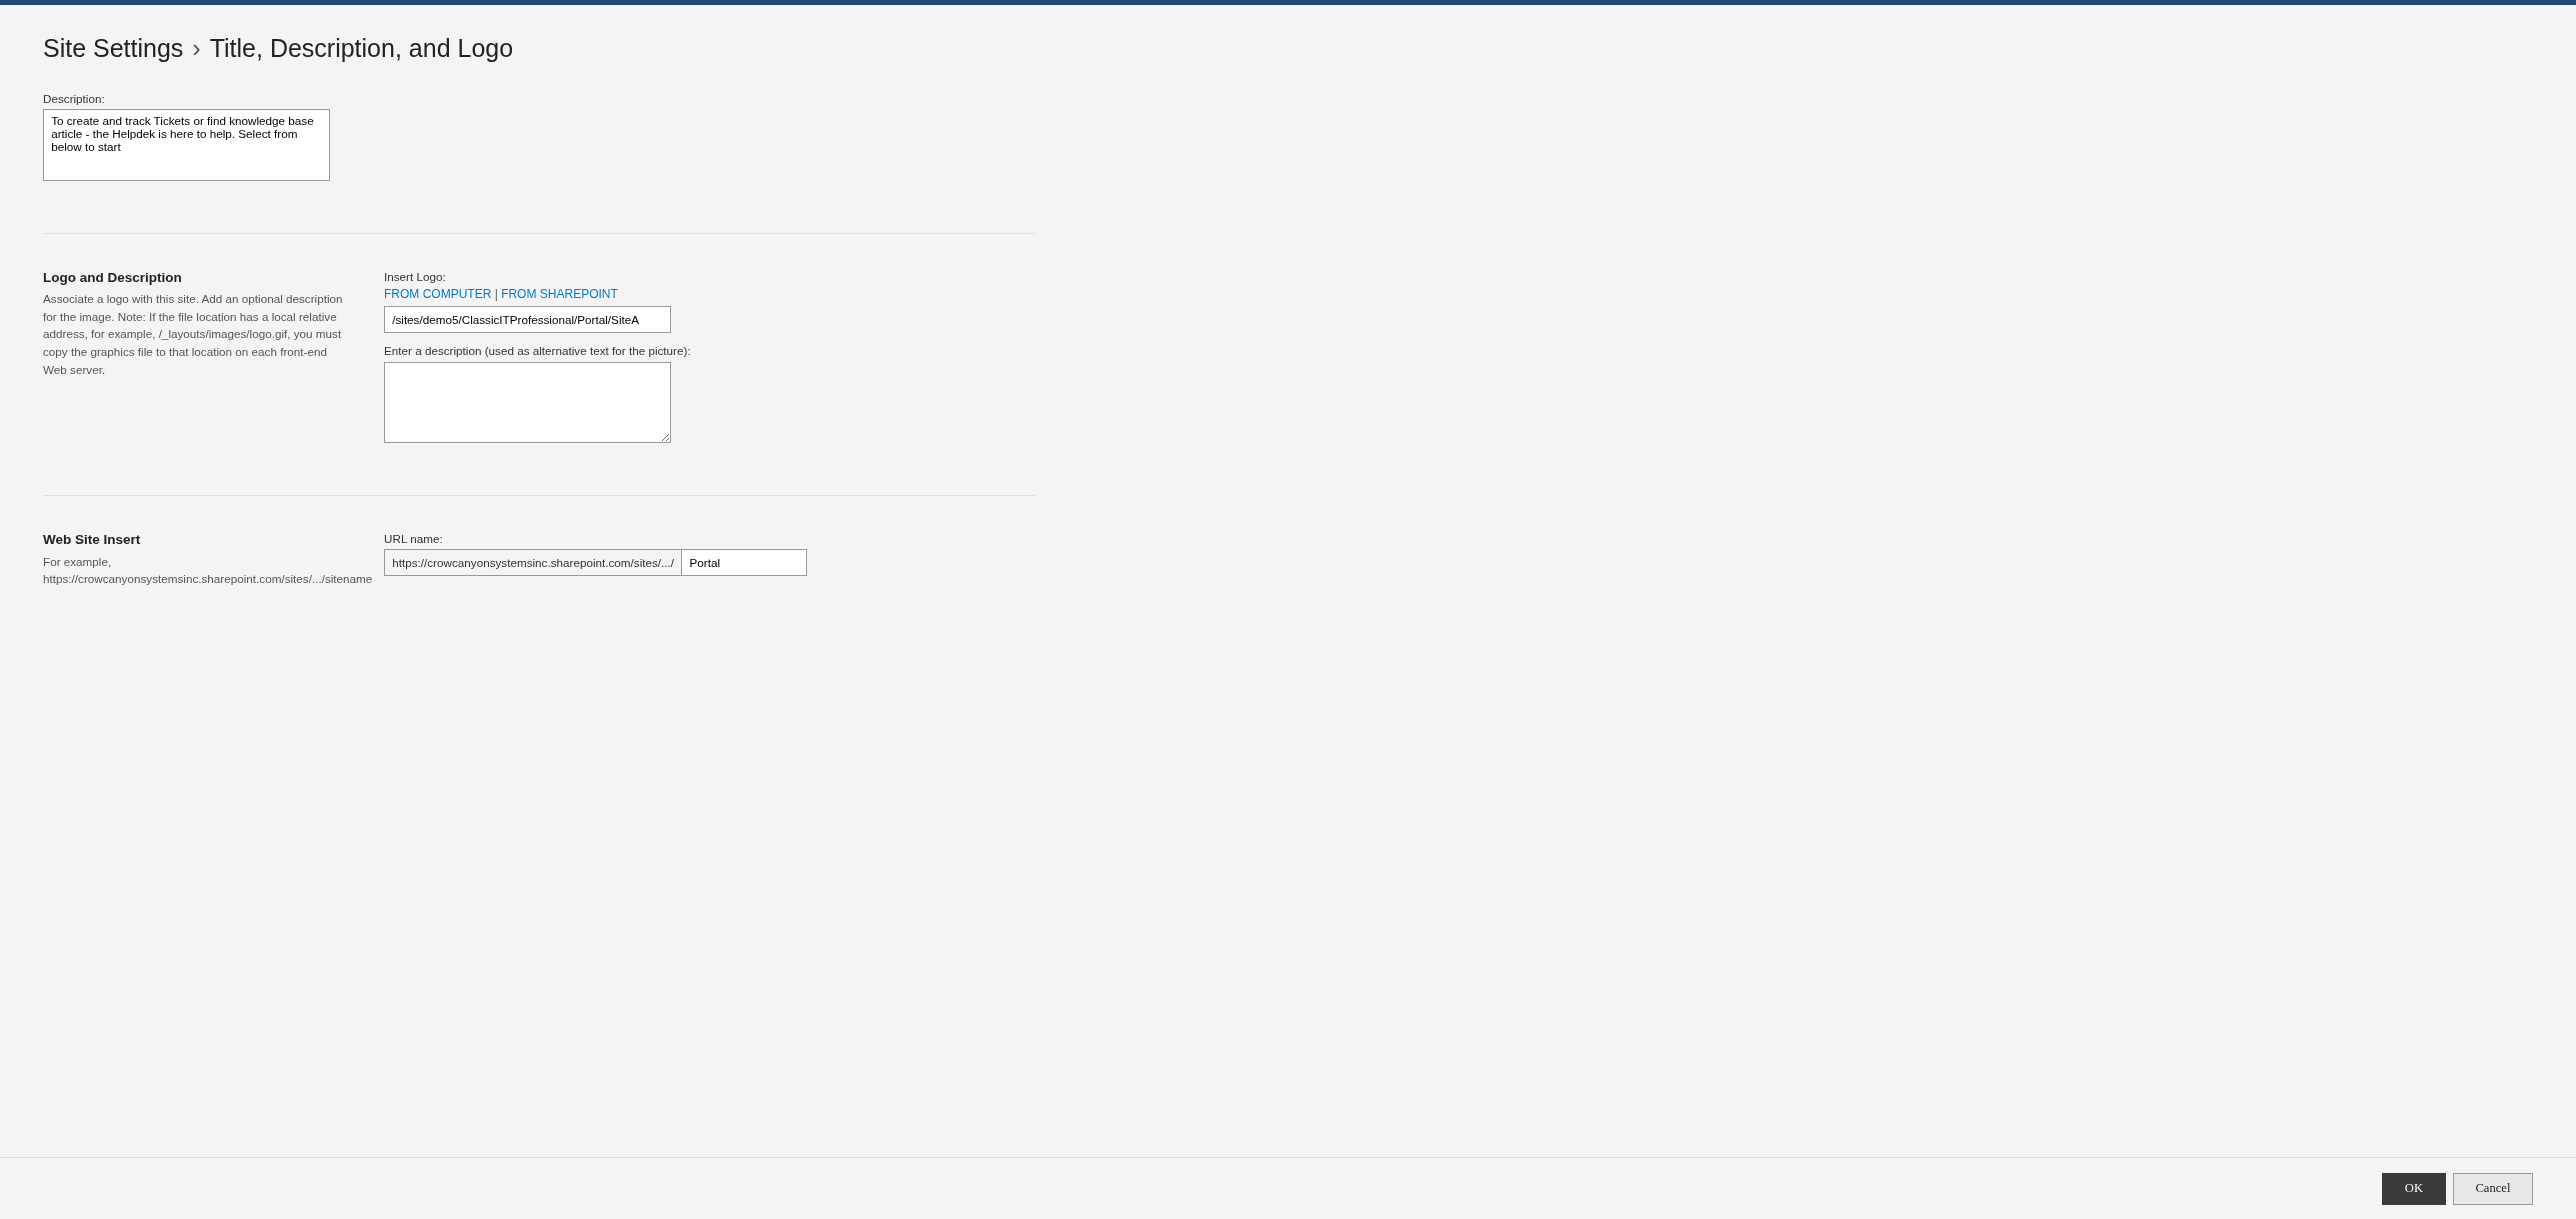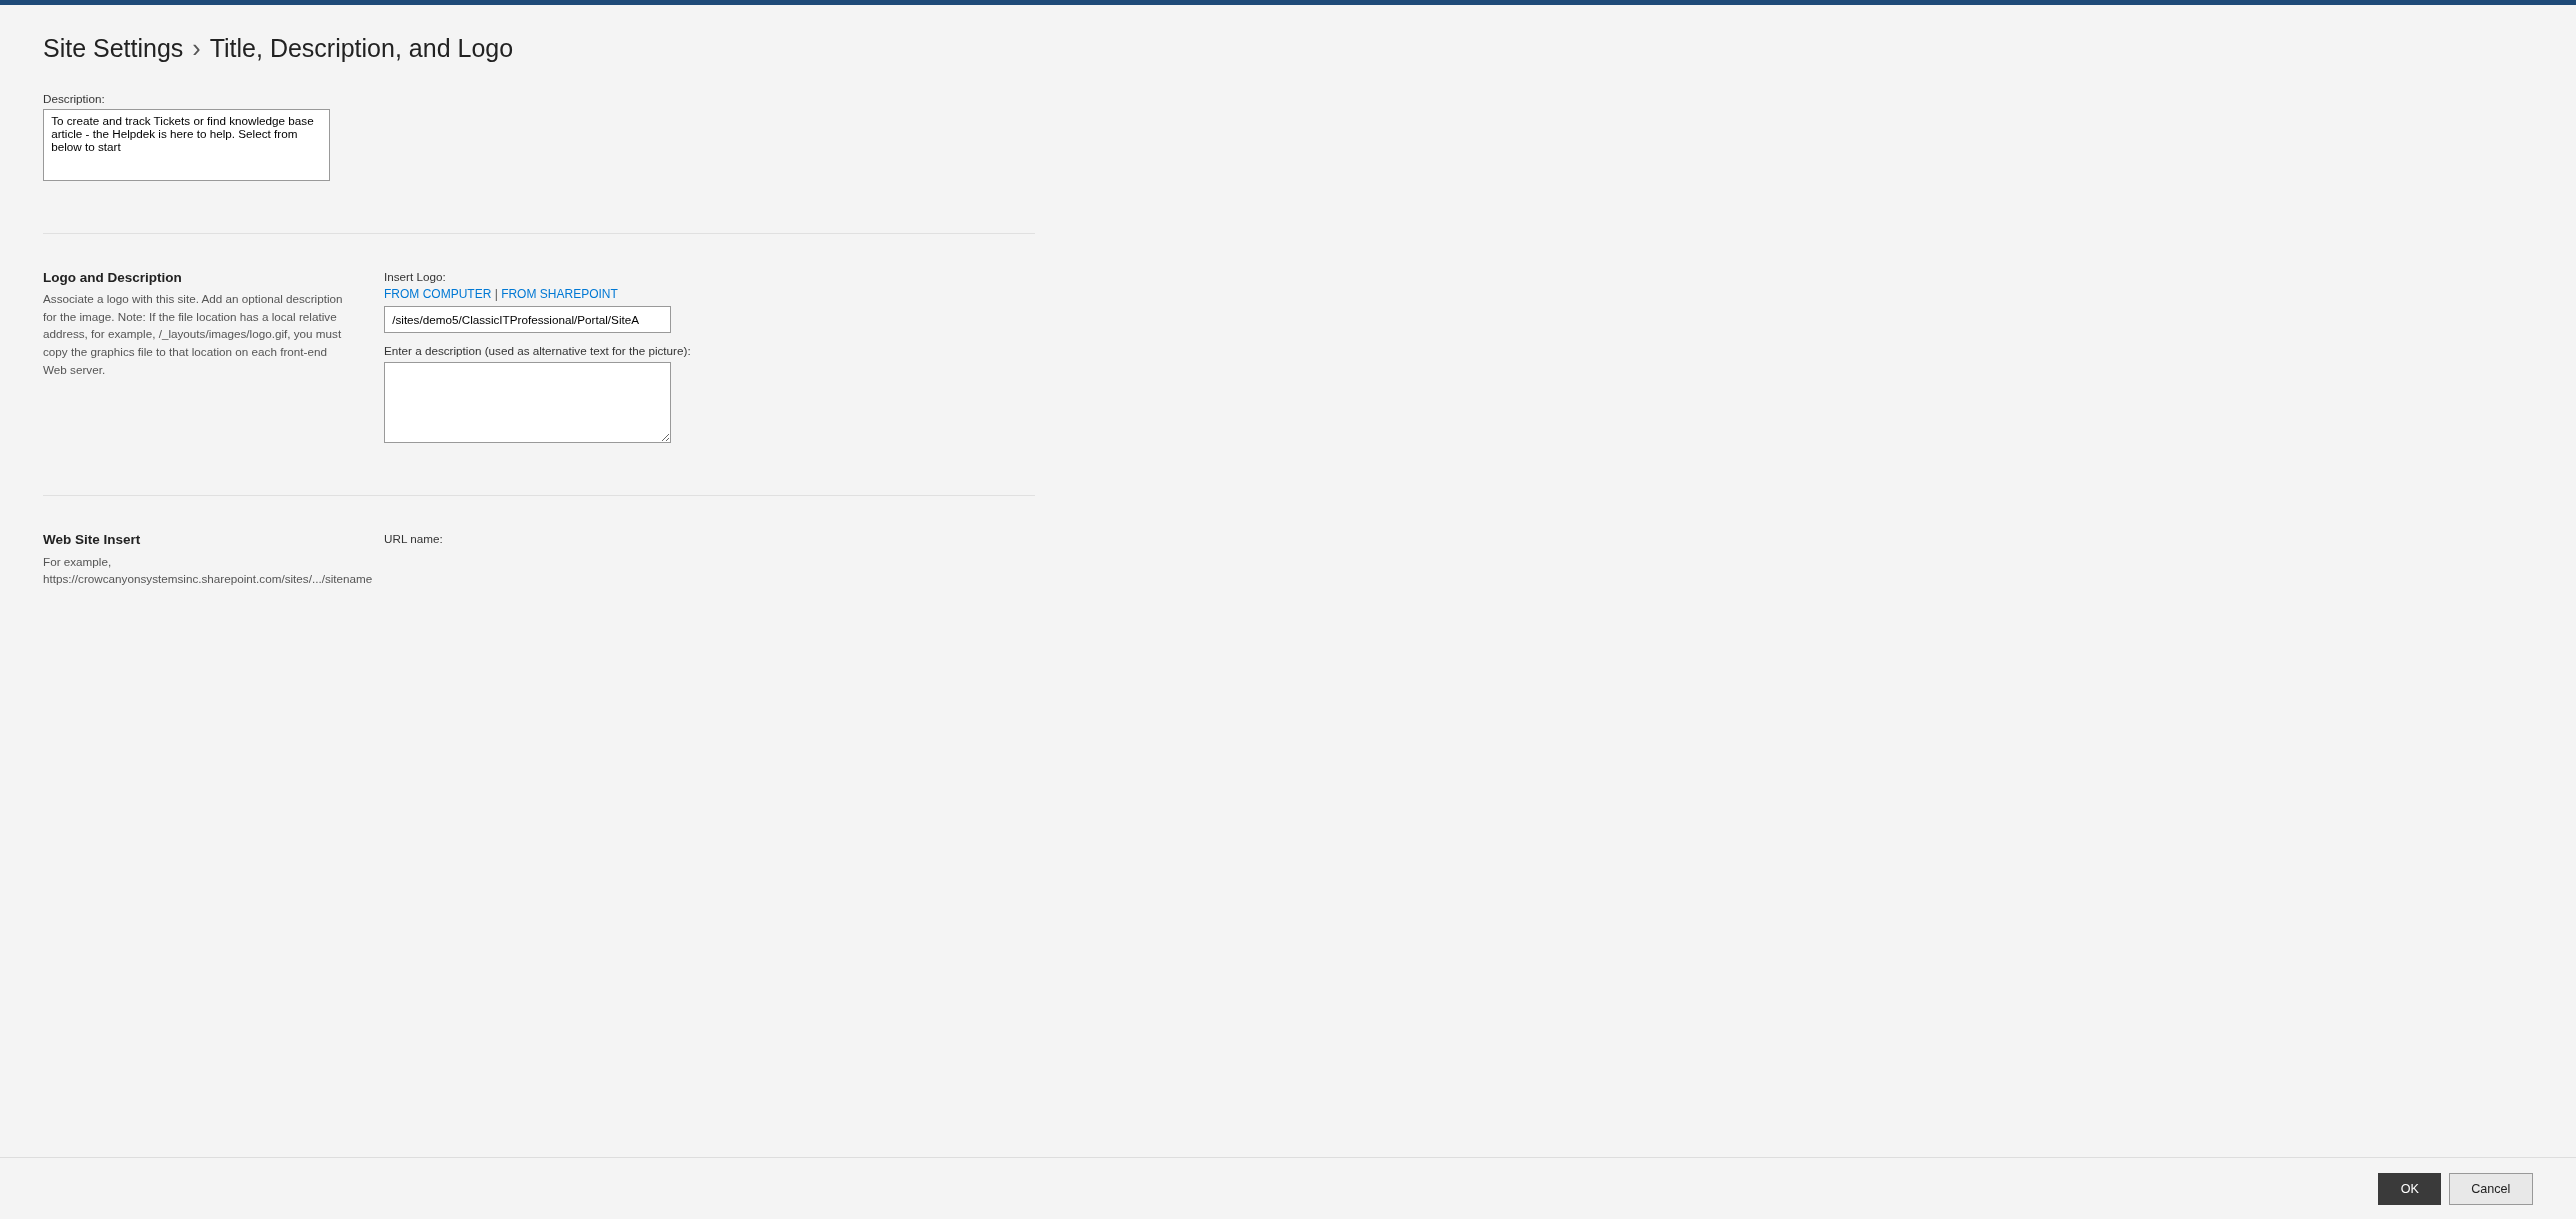--- a/index.html
+++ b/index.html
@@ -165,21 +165,21 @@
       padding: 14.4px 43px;
       display: flex;
       justify-content: flex-end;
       gap: 7.2px;
       border-top: 0.9px solid #ddd;
     }
     .btn {
       height: 32px;
       padding: 0 21.6px;
       font-size: 12.6px;
-      font-family: Liberation Sans, sans-serif;
+      font-family: Liberation Serif, serif;
       cursor: pointer;
       border: 0.9px solid #555;
       font-weight: 500;
     }
     .btn-ok {
       background: #3a3a3a;
       color: #fff;
       border-color: #3a3a3a;
     }
     .btn-cancel {
@@ -230,20 +230,24 @@
   </div>
 
   <div class="section" style="border-bottom:none;">
     <div class="section-left">
       <div class="section-heading">Web Site Insert</div>
       <div class="section-desc">For example, https://crowcanyonsystemsinc.sharepoint.com/sites/.../sitename</div>
     </div>
     <div class="section-right">
       <div class="field-group">
         <label class="field-label">URL name:</label>
+        <div class="url-row">
+          <span class="url-prefix">https://crowcanyonsystemsinc.sharepoint.com/sites/.../</span>
+          <input type="text" class="url-suffix-input" value="Portal" style="">
+        </div>
       </div>
     </div>
   </div>
 
 </div>
 
 <div class="footer-buttons">
   <button class="btn btn-ok">OK</button>
   <button class="btn btn-cancel">Cancel</button>
 </div>

